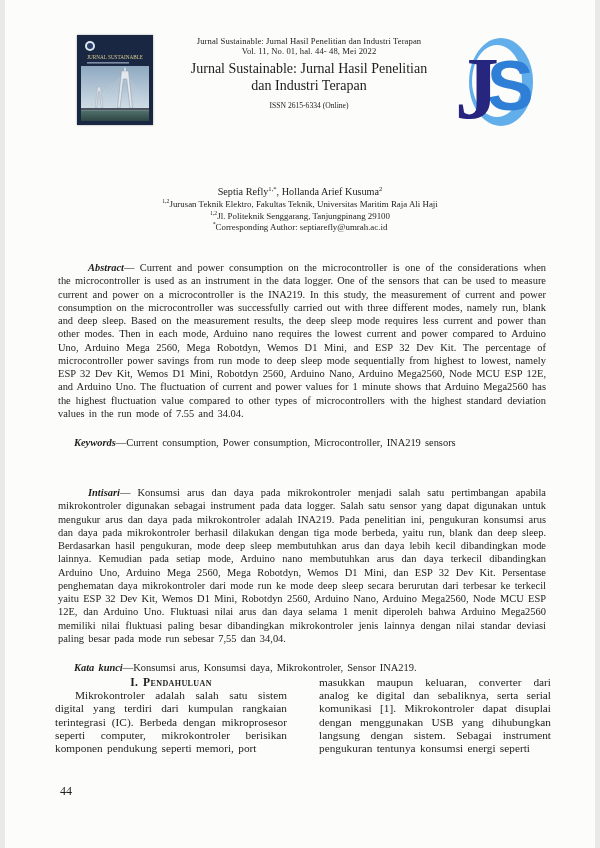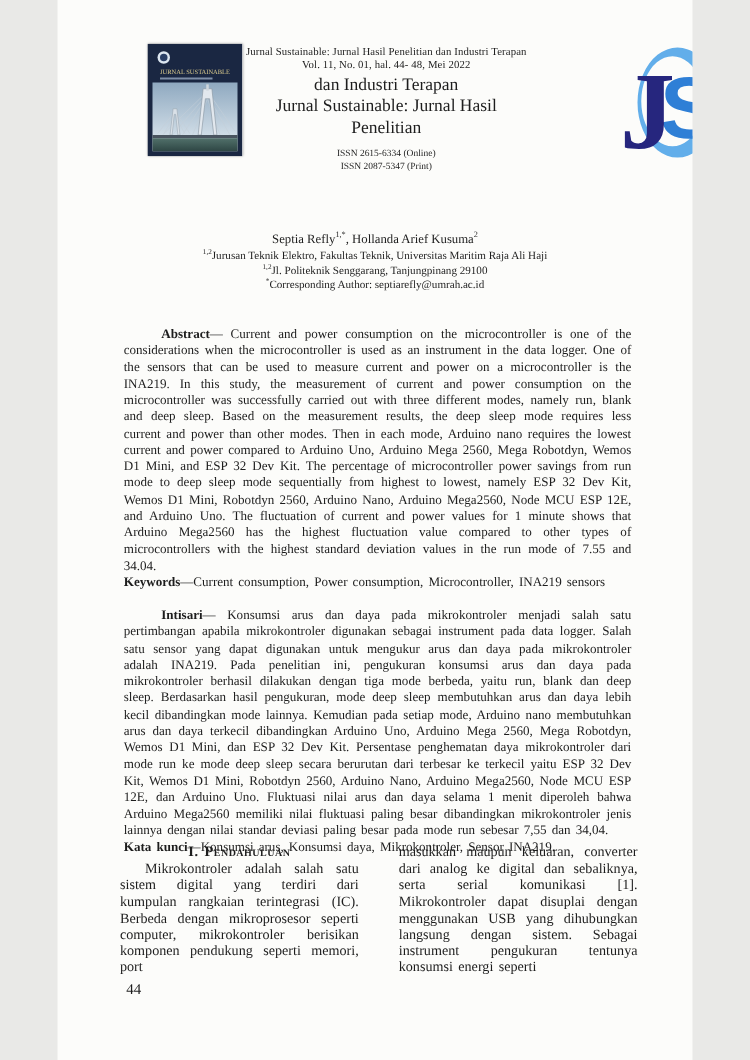--- a/index.html
+++ b/index.html
@@ -1,19 +1,19 @@
 <!DOCTYPE html>
 <html><head>
 <meta charset="utf-8">
 <style>
   html,body{margin:0;padding:0;}
   body{background:#e9e9e7;}
   .page{
     position:relative;
-    width:508px;height:848px;
+    width:590px;height:848px;
     margin:0 auto;
     background:#fcfcfa;
     font-family:"Liberation Serif", serif;
     color:#1d1d1d;
     overflow:hidden;
   }
 
   
   .cover{
     position:absolute;top:35px;left:72px;width:76px;height:90px;
@@ -46,22 +46,22 @@
   
   .abs-block{
     position:absolute;left:53px;right:49px;
     font-size:10.45px;line-height:13.25px;
     text-align:justify;text-justify:inter-word;
     word-spacing:1.5px;
   }
   #abstract{top:261px;}
   #intisari{top:486px;}
   .abs-par{margin:0;text-indent:30px;}
-  .kw-par{margin:0;}
-  .lbl{font-weight:bold;}
+  .kw-par{margin:16px;}
+  .lbl{font-weight:bold;font-style:italic;}
 
   
   .columns{
     position:absolute;top:676px;left:50px;right:44px;
     display:flex;gap:32px;
     font-size:11.3px;line-height:13.2px;
     text-align:justify;word-spacing:1.5px;
   }
   .col{flex:1;}
   .sec-heading{
@@ -121,26 +121,25 @@
         <rect x="4" y="73" width="68" height="2.6" fill="#49545f"></rect>
         <rect x="4" y="75.6" width="68" height="10.4" fill="url(#water)"></rect>
       </g>
     </svg>
   </div>
 
   <div class="header-text">
     <div class="hdr-small">Jurnal Sustainable: Jurnal Hasil Penelitian dan Industri Terapan</div>
     <div class="hdr-small">Vol. 11, No. 01, hal. 44- 48, Mei 2022</div>
     <div class="hdr-big">
+      <div>Jurnal Sustainable: Jurnal Hasil Penelitian</div>
       <div>dan Industri Terapan</div>
-      <div>Jurnal Sustainable: Jurnal Hasil Penelitian</div>
     </div>
     <div class="hdr-issn">
       <div>ISSN 2615-6334 (Online)</div>
-      <div>ISSN 2087-5347 (Print)</div>
     </div>
   </div>
 
   <div class="logo">
     <svg width="80" height="94" viewBox="0 0 80 94">
       <path fill-rule="evenodd" fill="#62aeea" d="M46 4 a32 44 0 1 0 0.01 0 Z M42 11 a25 36 0 1 0 0.01 0 Z"></path>
       <text x="32" y="76" font-size="70" font-weight="bold" fill="#2f7fd6" font-family="Liberation Sans, sans-serif">S</text>
       <text x="0" y="84" font-size="88" font-weight="bold" fill="#26267e" font-family="Liberation Serif, serif">J</text>
     </svg>
   </div>

